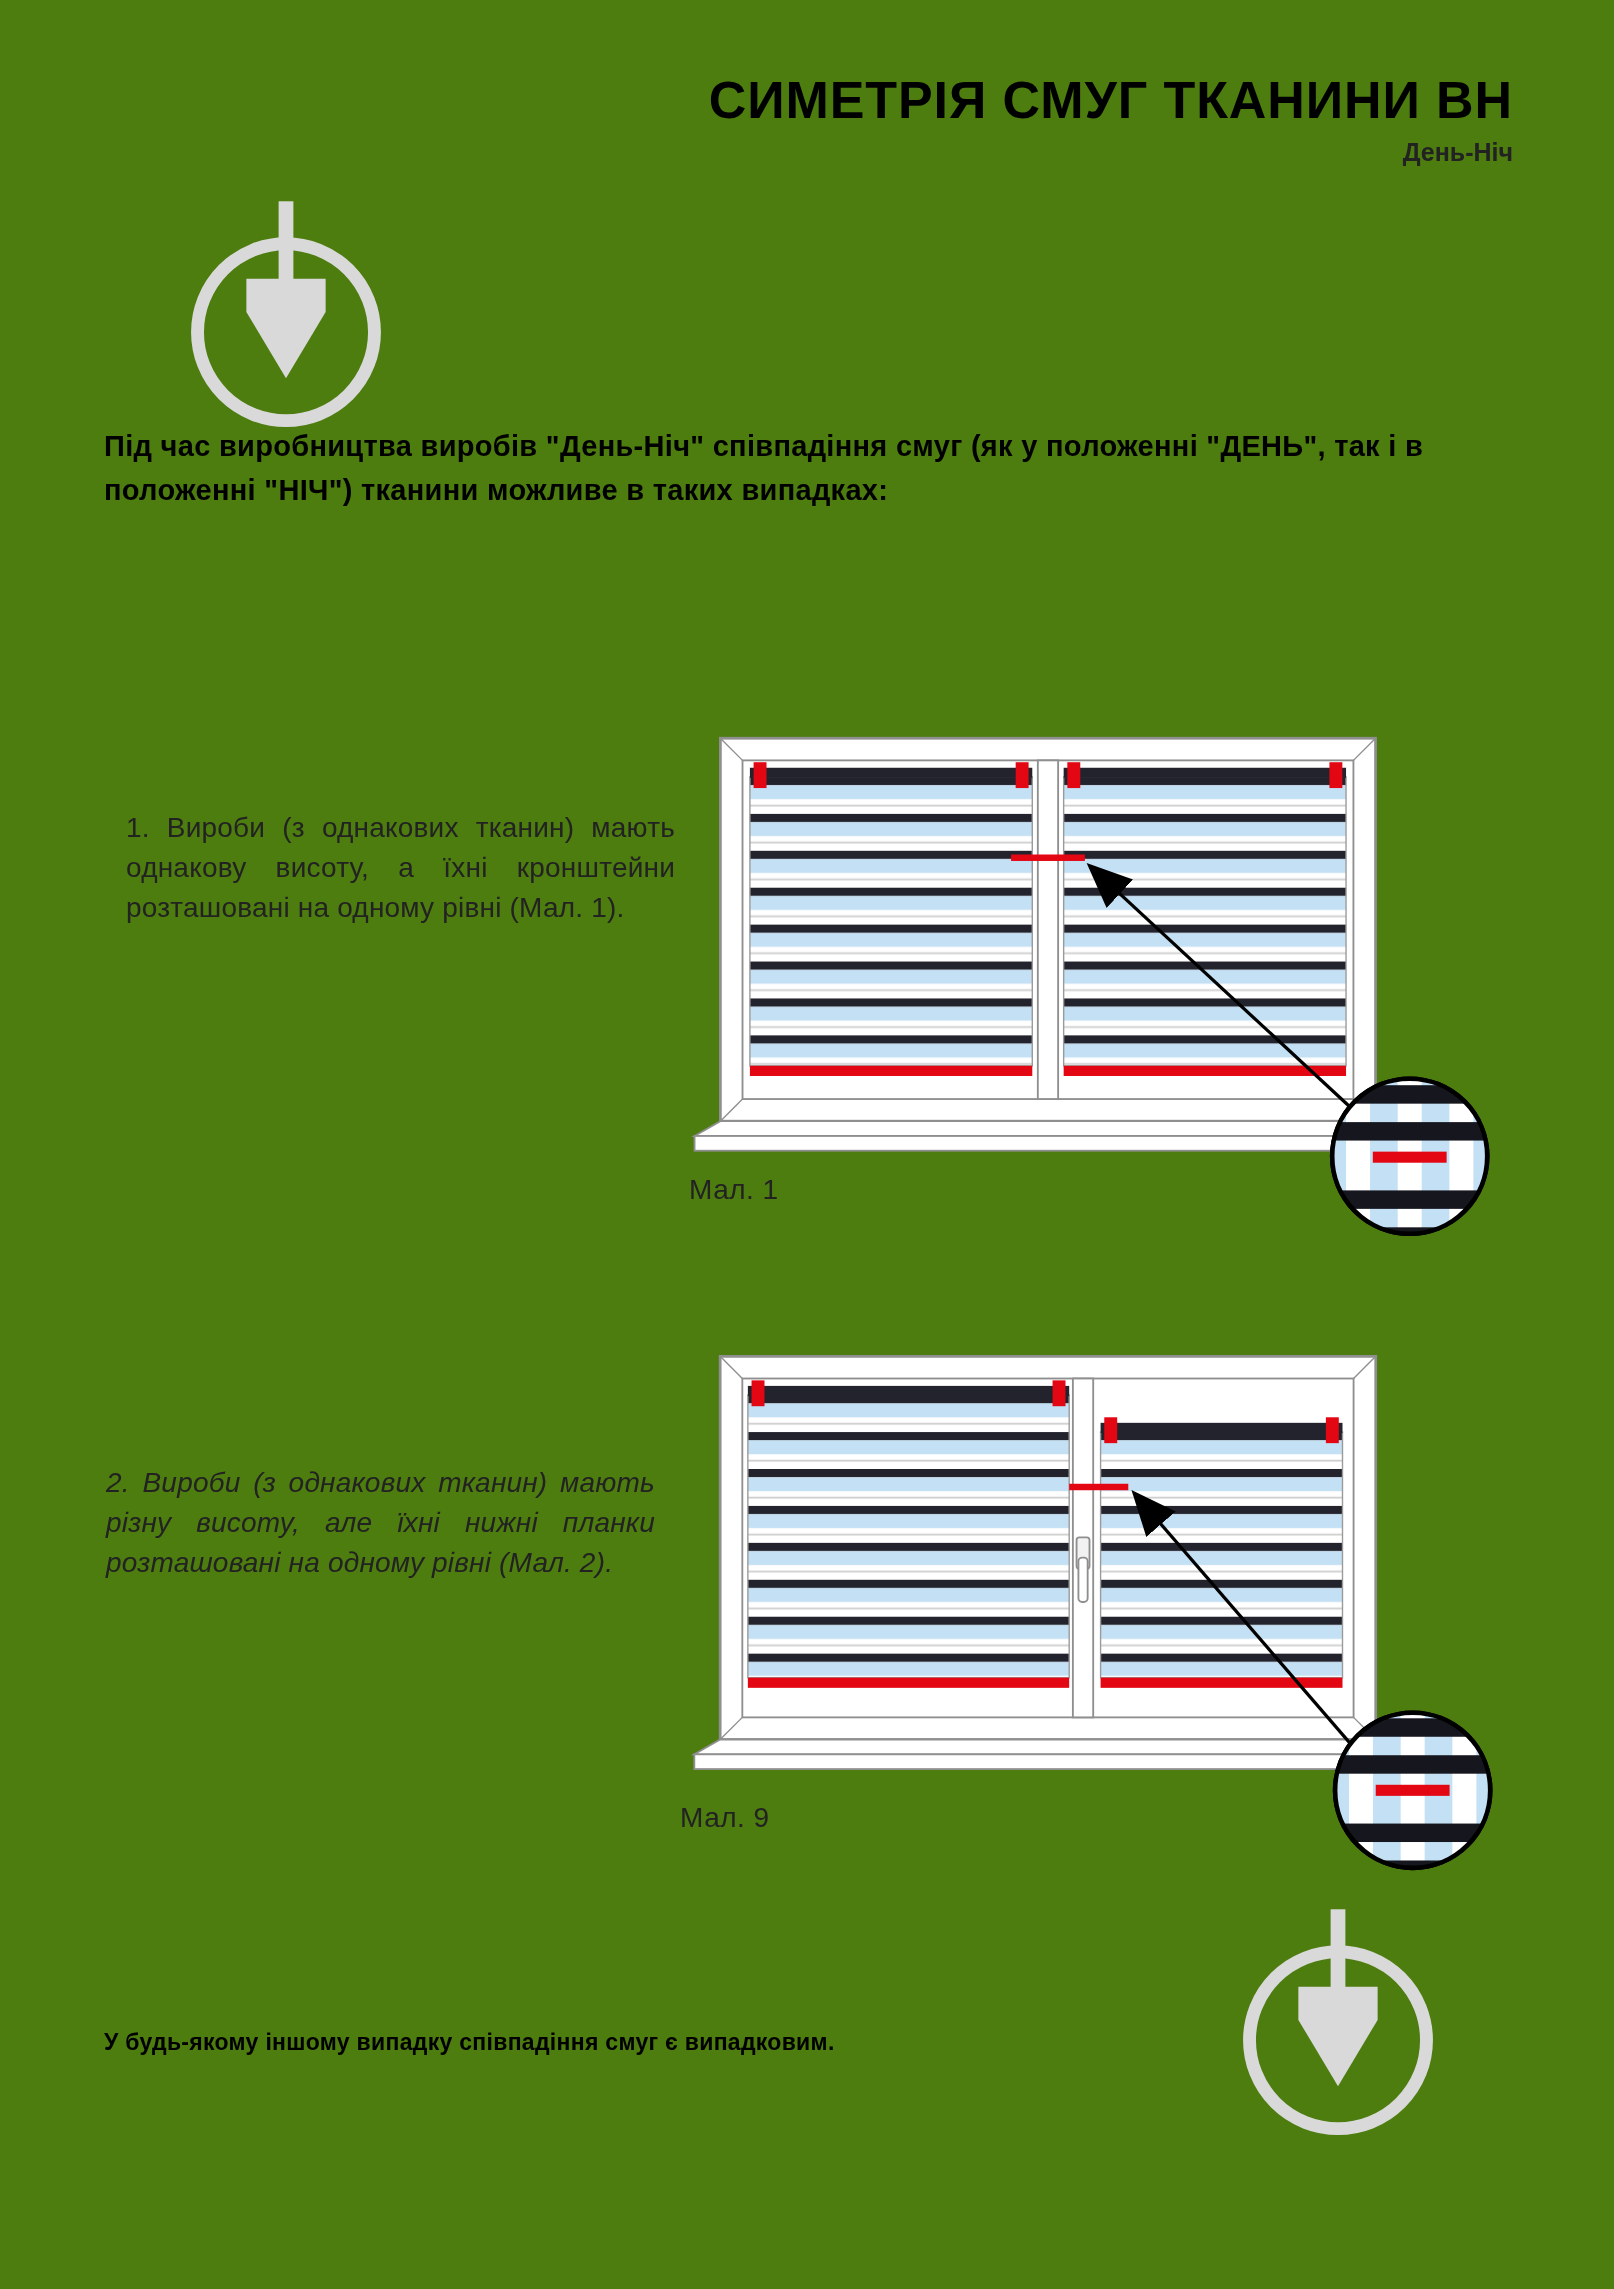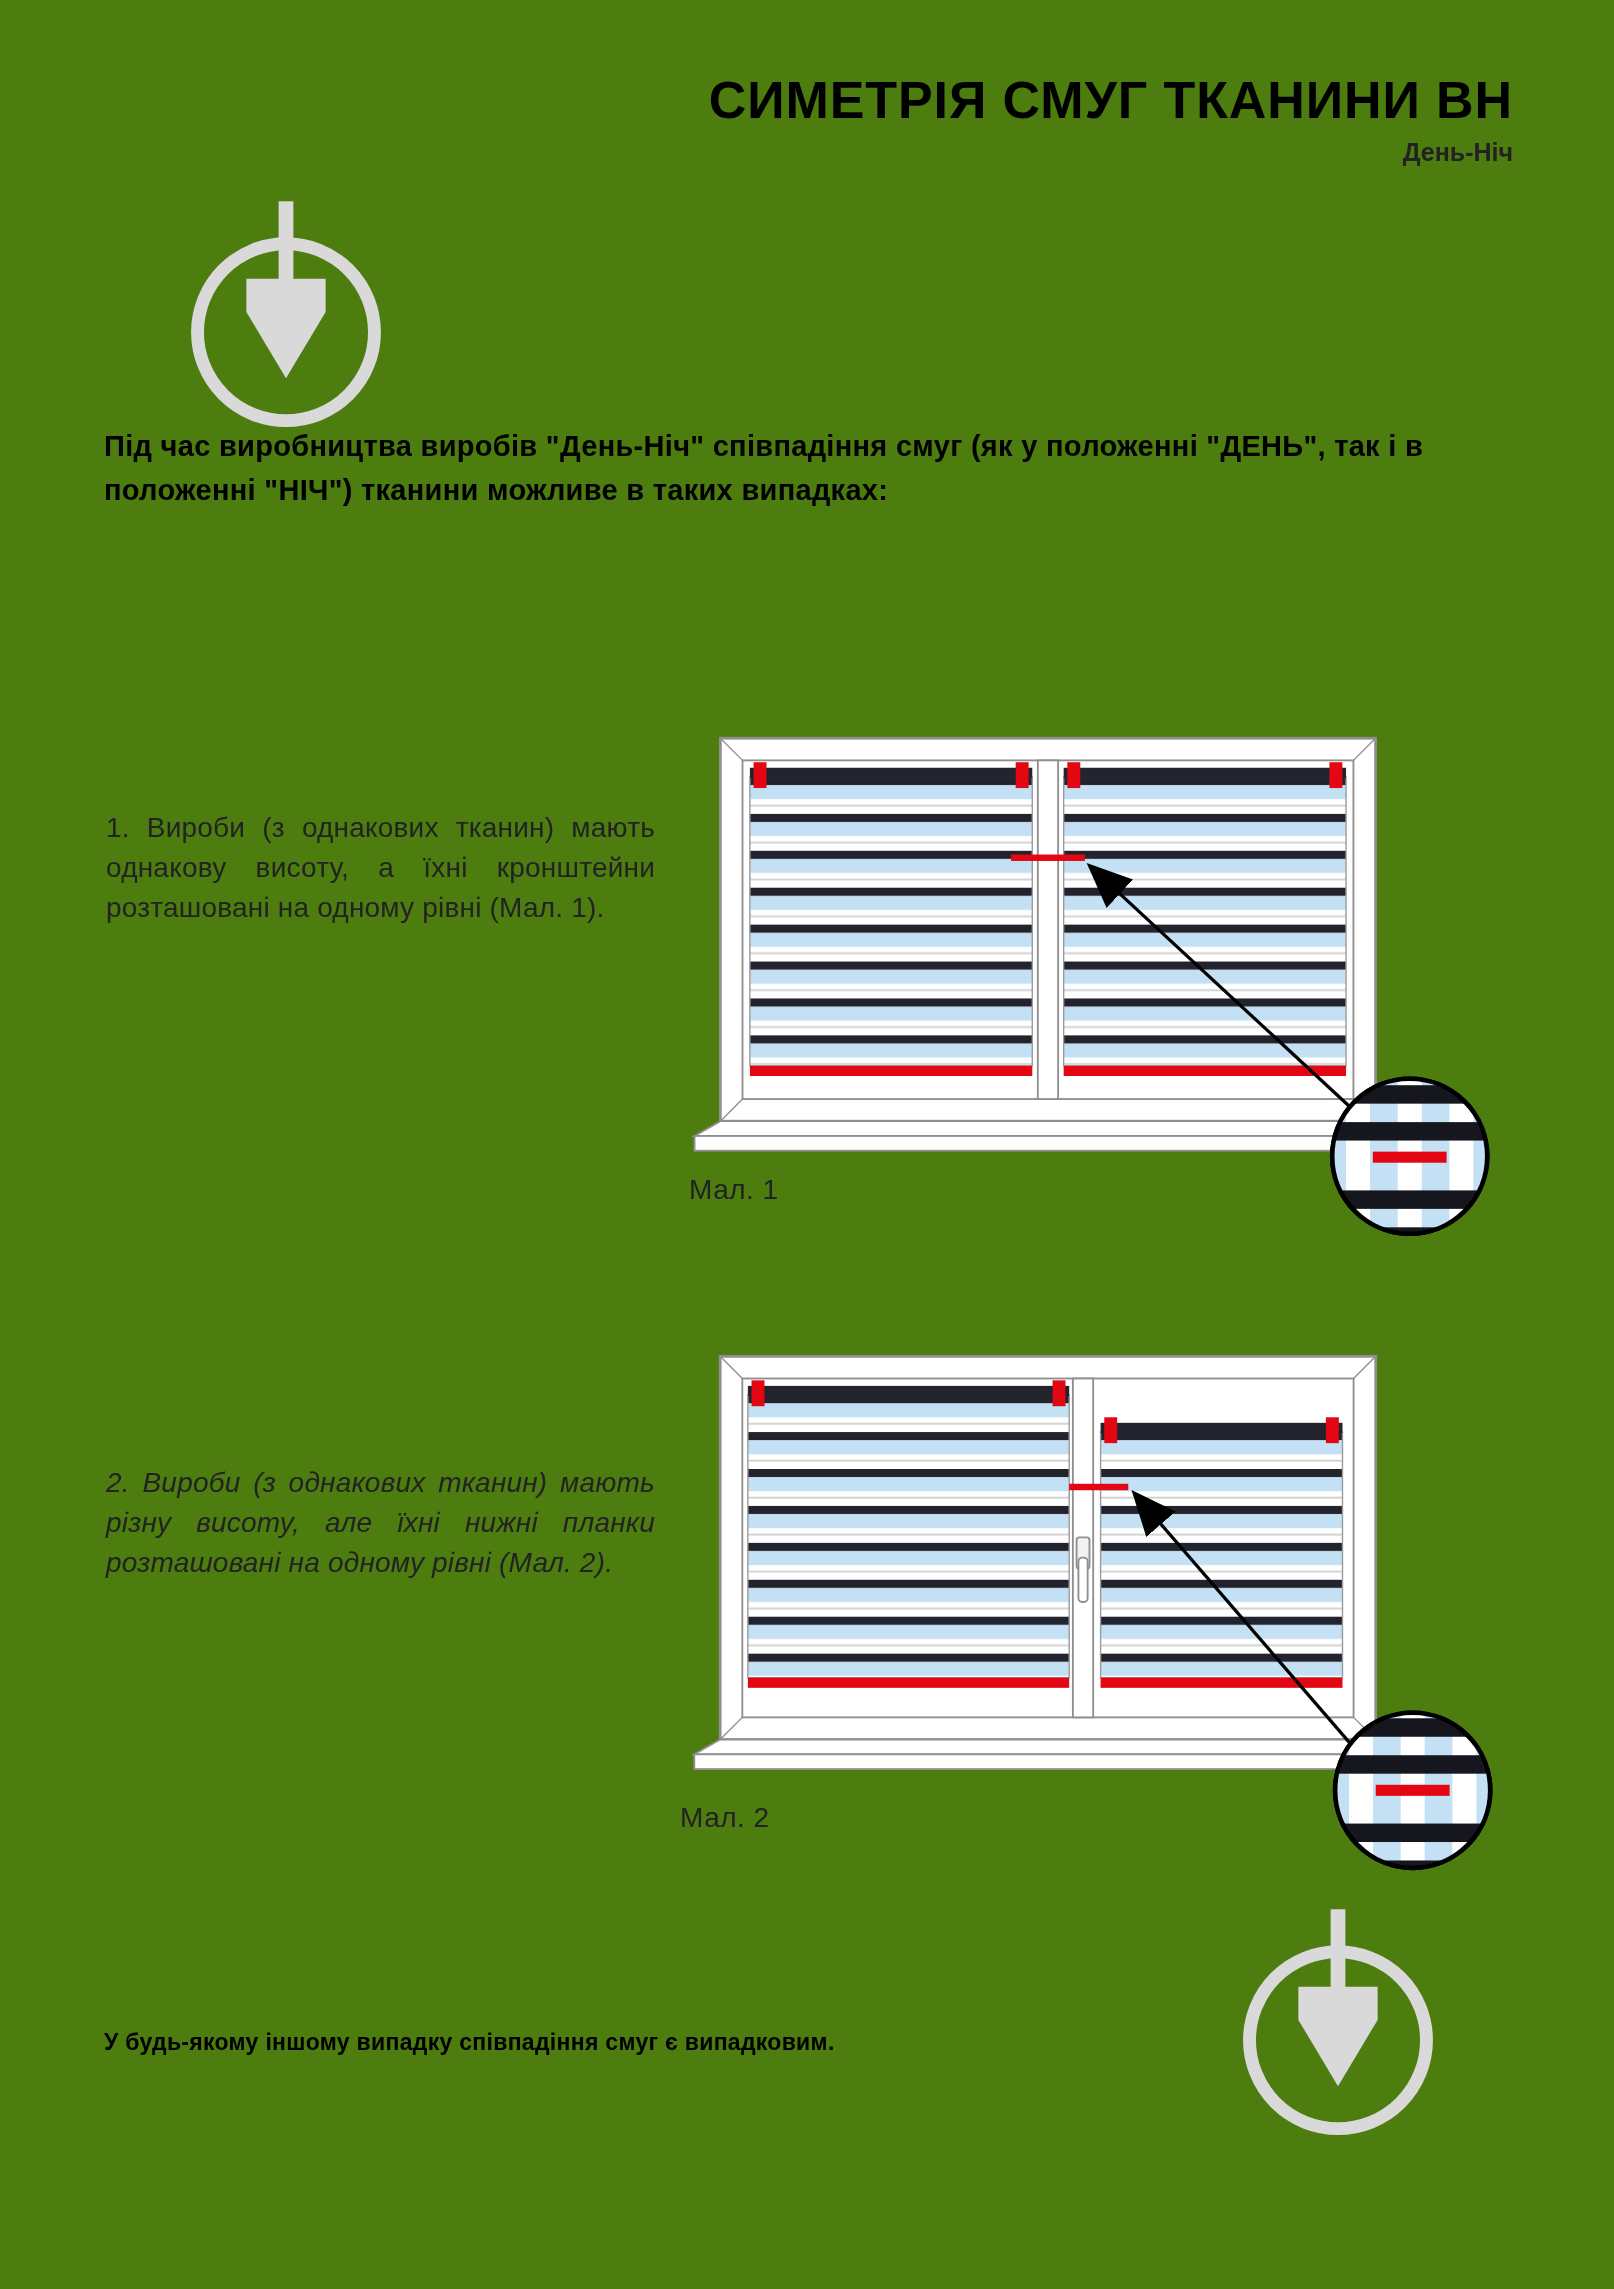--- a/index.html
+++ b/index.html
@@ -9,21 +9,21 @@
 
   .title { position:absolute; top:70px; left:0; right:101px; text-align:right;
            font-size:52px; font-weight:bold; letter-spacing:0.9px; color:#000; }
   .subtitle { position:absolute; top:138px; right:101px; font-size:25px; color:#222;font-weight:bold; }
 
   .intro { position:absolute; top:425px; left:104px; width:1389px;
            font-size:29px; font-weight:bold; line-height:1.5; letter-spacing:0.3px; color:#000; }
 
   .case-text { position:absolute; left:106px; width:549px; font-size:28px; line-height:1.42;
                text-align:justify; letter-spacing:0.2px; color:#222; }
-  #case1 { top:808px; }
+  #case1 { top:808px;margin-left:20px; }
   #case2 { top:1463px;font-style:italic; }
 
   .fig { position:absolute; }
   #fig1 { left:674px; top:729px; }
   #fig2 { left:674px; top:1347px; }
 
   .fig-caption { position:absolute; left:680px; font-size:28px; letter-spacing:0.5px; color:#222; }
   #cap1 { top:1174px;margin-left:9px; }
   #cap2 { top:1802px; }
 
@@ -192,21 +192,21 @@
         <rect x="716" y="402" width="168" height="20" fill="#16161e"></rect>
         <rect x="716" y="442" width="168" height="20" fill="#16161e"></rect>
         <rect x="716" y="516" width="168" height="20" fill="#16161e"></rect>
         <rect x="716" y="556" width="168" height="20" fill="#16161e"></rect>
         <rect x="760" y="474" width="80" height="12" fill="#e30613"></rect>
       </g>
       <circle cx="800" cy="480" r="84" fill="none" stroke="#000" stroke-width="5"></circle>
     </g>
   </svg>
 
-  <div class="fig-caption" id="cap2">Мал. 2</div>
+  <div class="fig-caption" id="cap2">Мал. 9</div>
 
   <p class="footer-note">У будь-якому іншому випадку співпадіння смуг є випадковим.</p>
 
   <svg id="wm-bottom" class="watermark" width="212" height="231" viewBox="0 0 230 250">
     <g fill="#d9d9d9">
       <rect x="107" y="0" width="16" height="92"></rect>
       <path d="M72 84 h86 v36 l-43 72 -43 -72 z"></path>
     </g>
     <circle cx="115" cy="142" r="96" fill="none" stroke="#d9d9d9" stroke-width="14"></circle>
   </svg>

